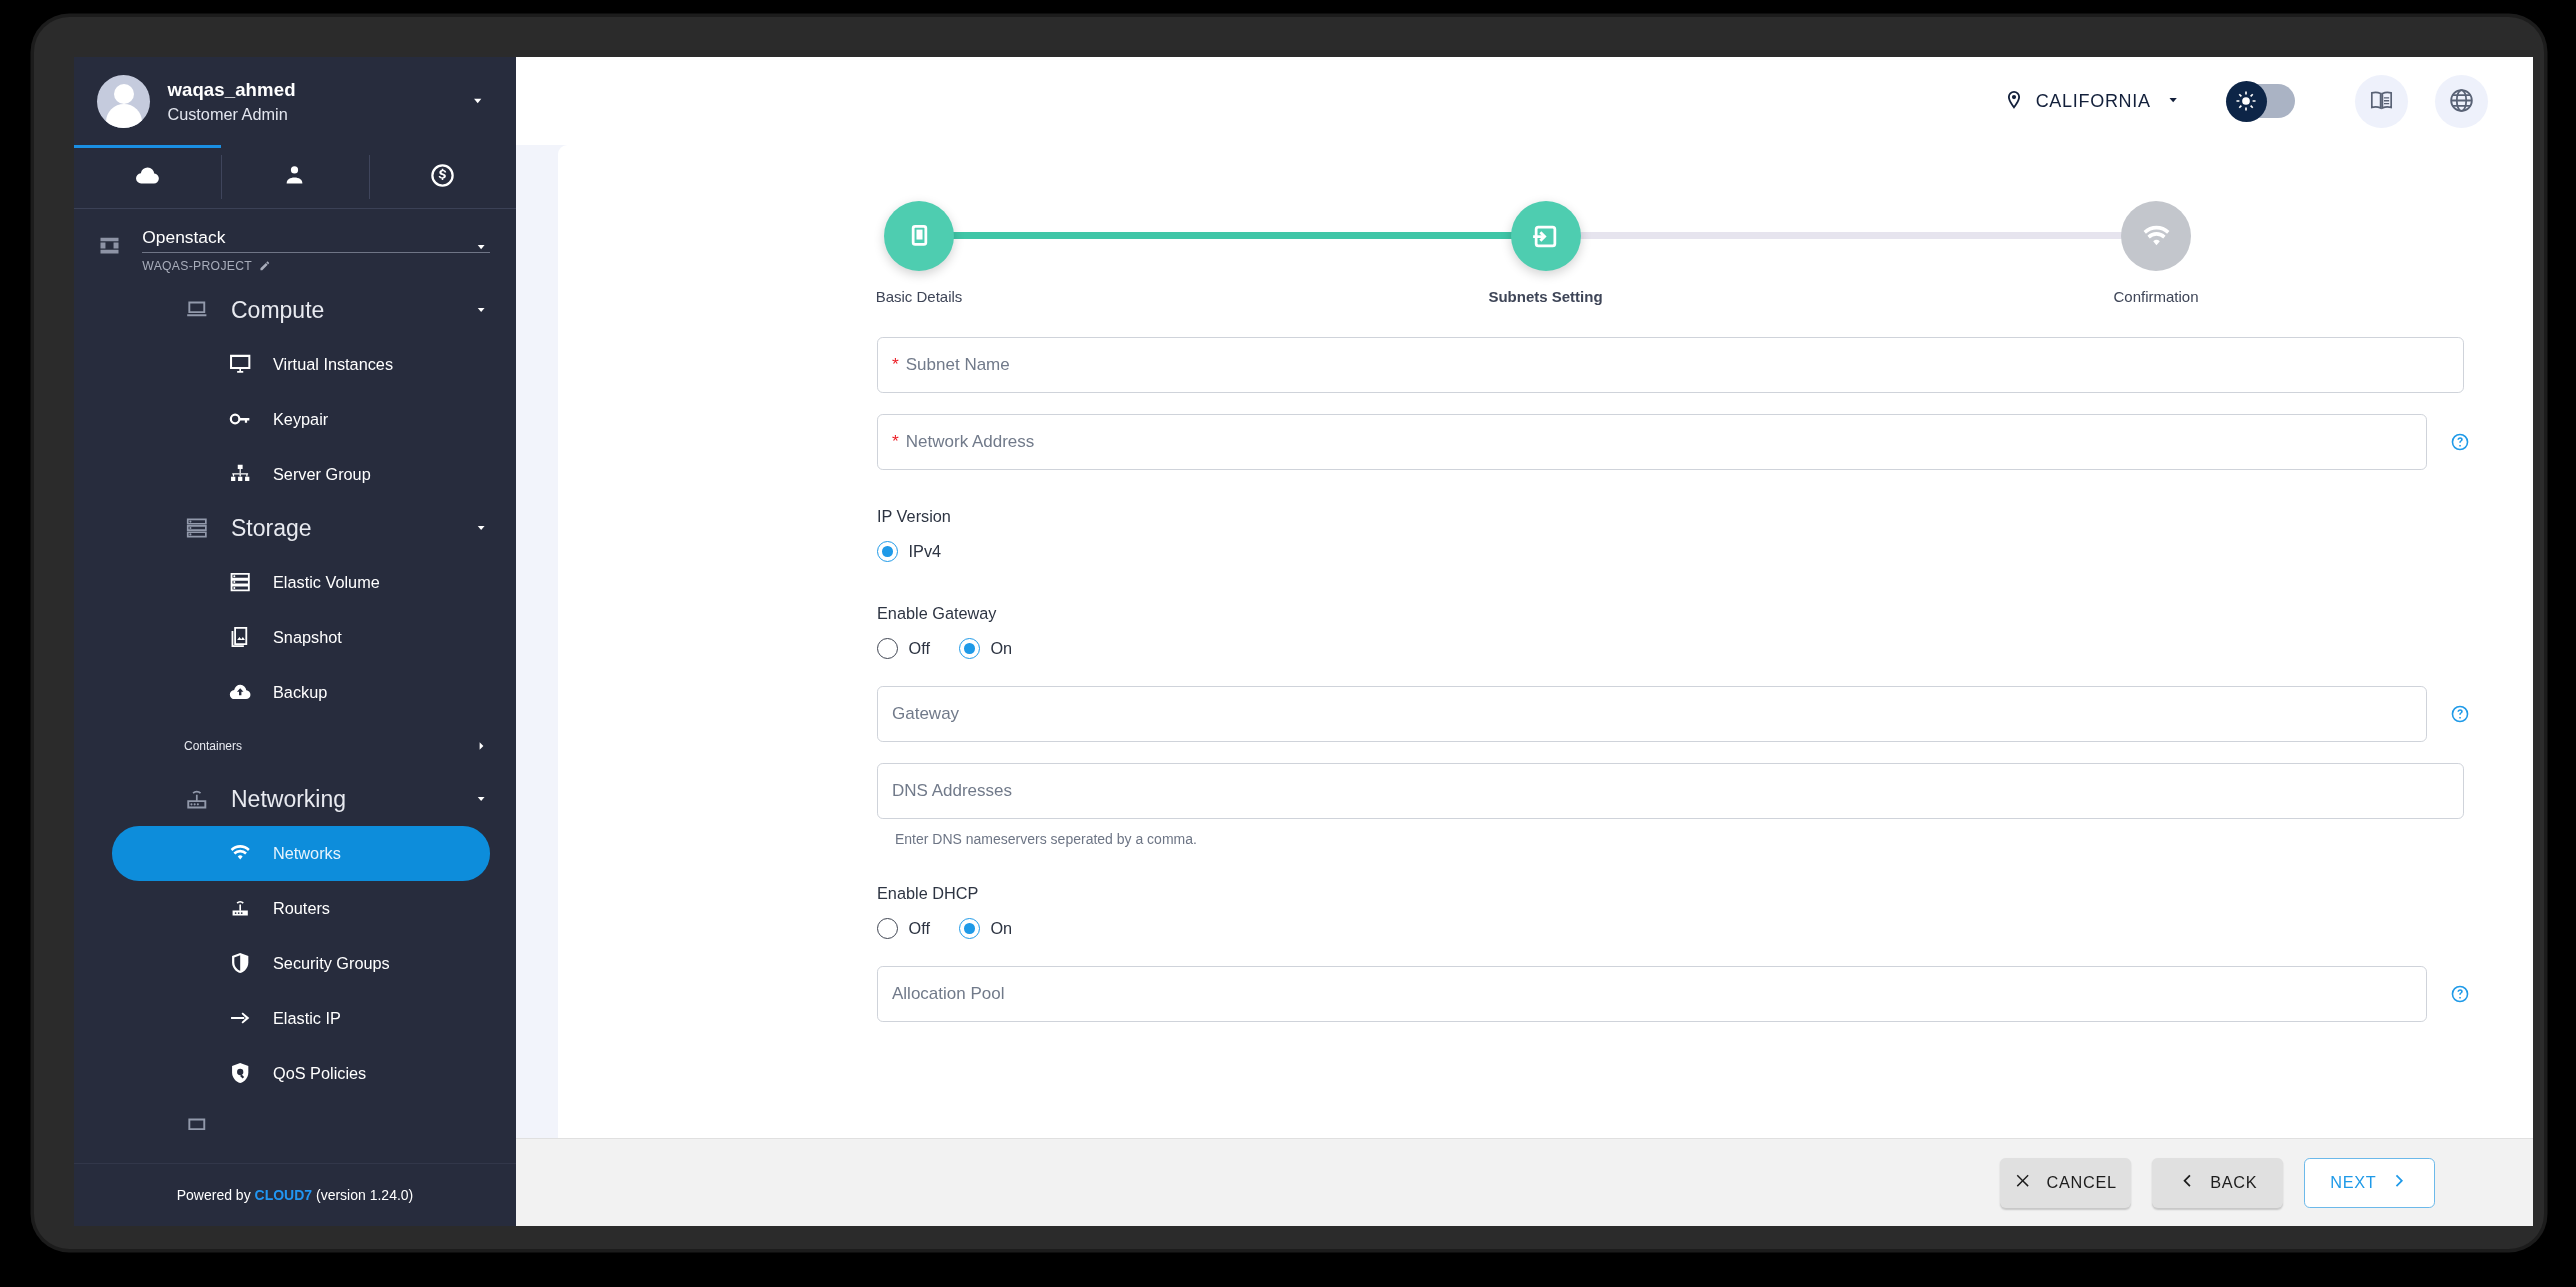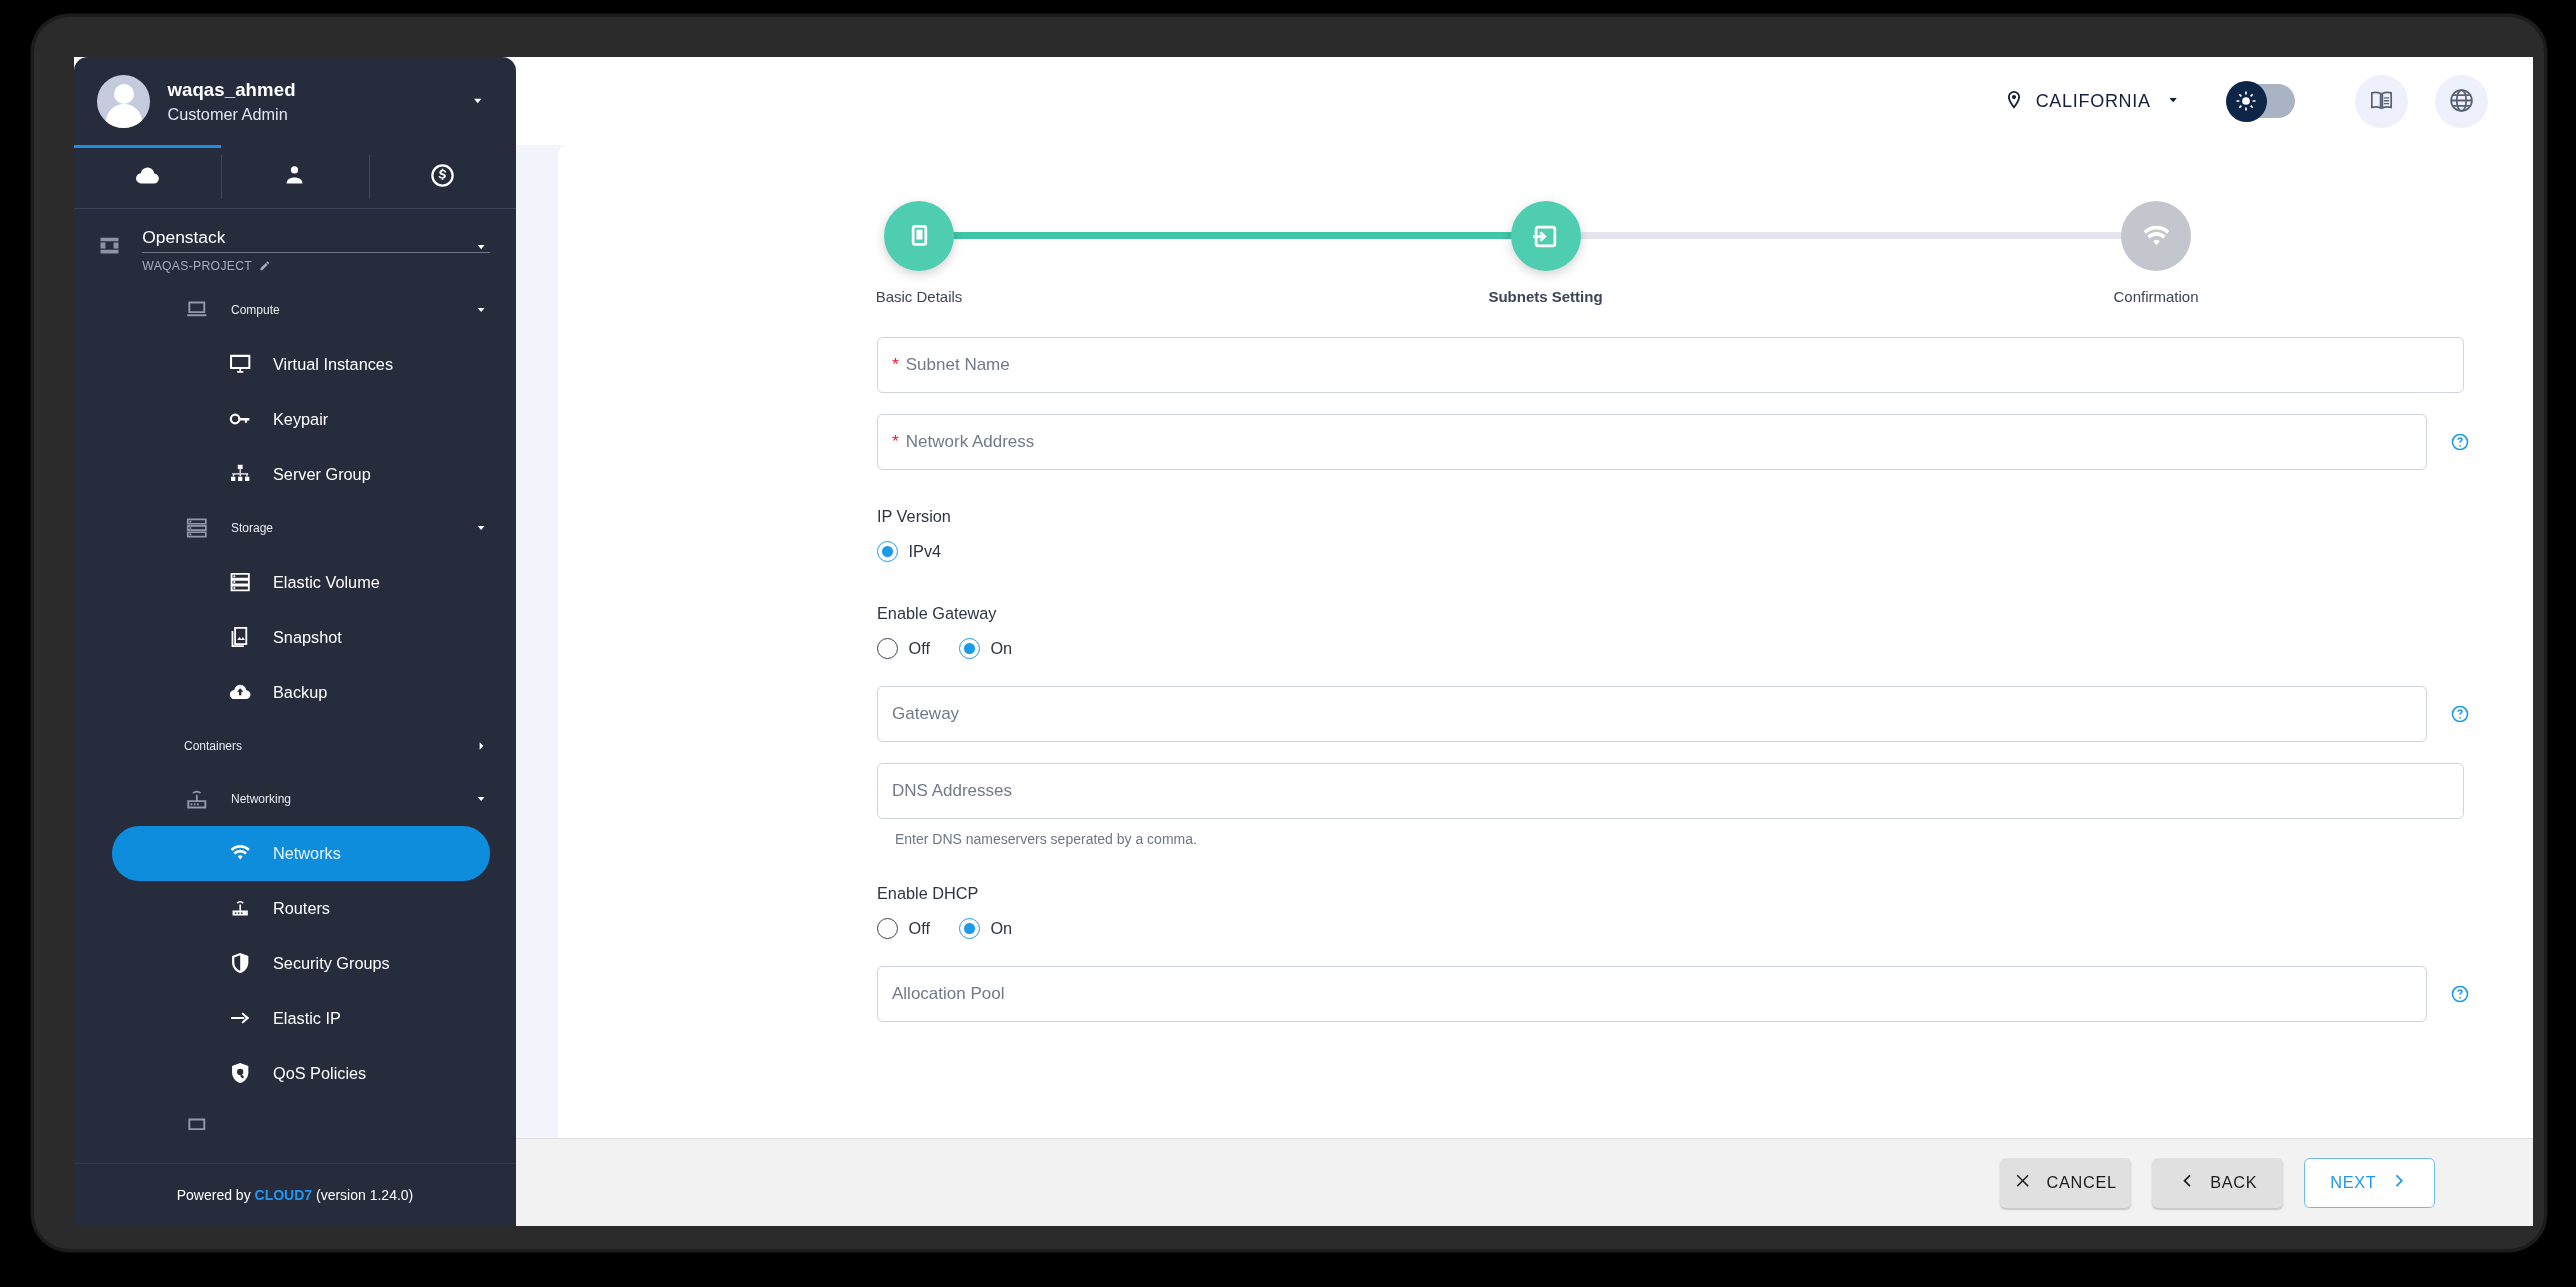--- a/index.html
+++ b/index.html
@@ -36,21 +36,20 @@
   }
 
   
   #sidebar {
     width: 442px;
     height: 100%;
     background: #272c3d;
     position: relative;
     flex: 0 0 442px;
     color: #ffffff;
-    border-radius: 14px;
   }
   .profile {
     height: 88px;
     display: flex;
     align-items: center;
     padding: 0 25.6px 0 23px;
     position: relative;
   }
   .avatar {
     width: 53px; height: 53px;
@@ -130,21 +129,21 @@
     height: 53px;
     padding-left: 110px;
     position: relative;
     cursor: pointer;
   }
   .navgroup .gicon {
     position: absolute; left: 110px; top: 50%; transform: translateY(-50%);
     width: 25.6px; height: 25.6px;
   }
   .navgroup .gicon svg { width: 25.6px; height: 25.6px; fill: #9299ab; }
-  .navgroup .glabel { margin-left: 47px; font-size: 12px; color: #e8eaf0; }
+  .navgroup .glabel { margin-left: 47px; font-size: 23px; color: #e8eaf0; }
   .navgroup .gcaret { position: absolute; right: 27px; top: 50%; transform: translateY(-50%); width: 16.3px; height: 16.3px; }
 
   .navitem {
     display: flex; align-items: center;
     height: 55px;
     margin: 0 25.6px 0 38px;
     border-radius: 27px;
     position: relative;
     padding-left: 116px;
     cursor: pointer;

